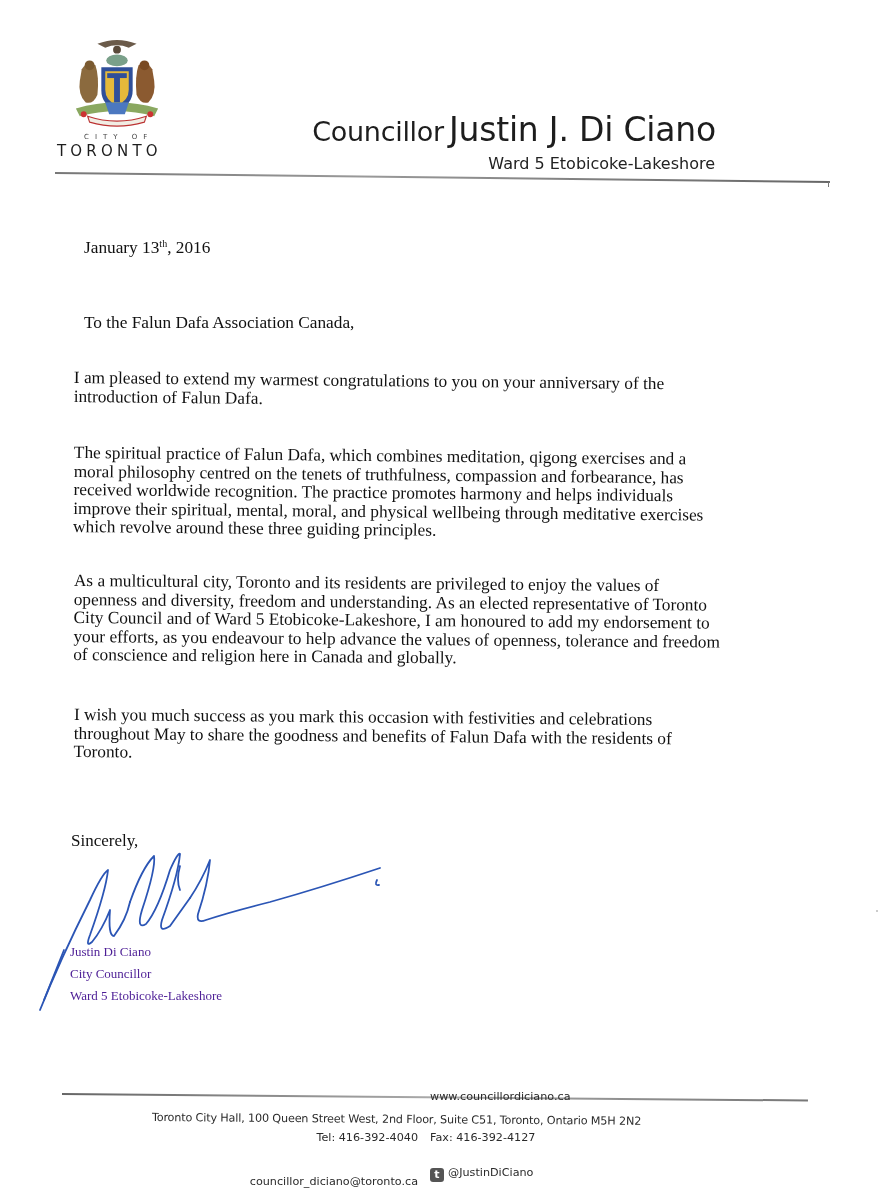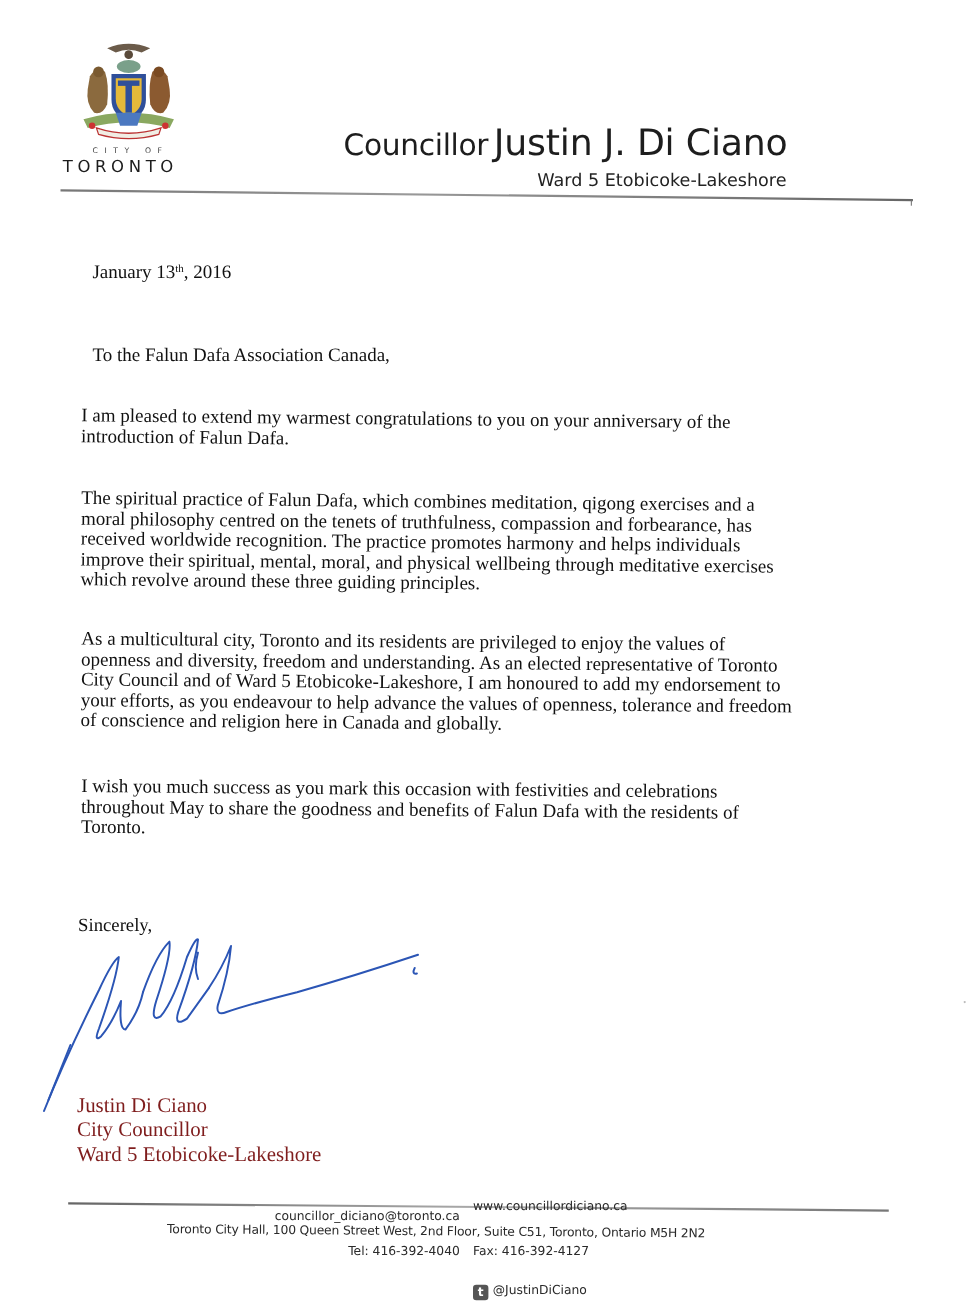--- a/index.html
+++ b/index.html
@@ -24,32 +24,32 @@
   .salutation { top: 314px; left: 84px; }
   .para { width: 700px; }
   .p1 { top: 369px; transform: rotate(0.6deg); transform-origin: left top; }
   .p2 { top: 444px; transform: rotate(0.6deg); transform-origin: left top; width: 710px; }
   .p3 { top: 572px; transform: rotate(0.5deg); transform-origin: left top; width: 735px; }
   .p4 { top: 706px; transform: rotate(0.5deg); transform-origin: left top; width: 690px; }
   .para .line { display: block; white-space: nowrap; }
 
   .closing { position: absolute; left: 71px; top: 831px; font-family: "Liberation Serif", serif; font-size: 17px; color: #111; }
   .signature { position: absolute; left: 30px; top: 840px; width: 380px; height: 180px; }
-  .sig-block { position: absolute; left: 70px; top: 995px; font-family: "Liberation Serif", serif; font-size: 19px; line-height: 22px; color: #7f1d1d; }
+  .sig-block { position: absolute; left: 70px; top: 941px; font-family: "Liberation Serif", serif; font-size: 13px; line-height: 22px; color: #4c1d95; }
   .sig-block div { white-space: nowrap; }
 
   
   .rule-bottom { position: absolute; left: 62px; top: 1093px; width: 746px; height: 1.5px; background: linear-gradient(90deg, #666, #aaa 50%, #777); transform: rotate(0.5deg); transform-origin: left center; }
   .footer { position: absolute; left: 140px; width: 600px; font-family: "DejaVu Sans", sans-serif; color: #2a2a2a; font-size: 11.2px; white-space: nowrap; }
   .f-addr { top: 1111px; left: 152px; transform: rotate(0.45deg); transform-origin: left top; letter-spacing: -0.15px; }
   .f-row { position: absolute; font-family: "DejaVu Sans", sans-serif; font-size: 11.2px; color: #2a2a2a; white-space: nowrap; }
   .f-left { text-align: right; width: 300px; }
   .f-tel { top: 1131px; left: 118px; }
   .f-fax { top: 1131px; left: 430px; }
-  .f-email { top: 1099px; left: 118px; }
+  .f-email { top: 1175px; left: 118px; }
   .f-web { top: 1090px; left: 430px; }
   .f-fb { top: 1166px; left: 118px; }
   .f-tw { top: 1166px; left: 430px; }
   .social-icon { display: inline-block; width: 14px; height: 14px; border-radius: 3px; background: #555; color: #fff; font-size: 11px; line-height: 14px; text-align: center; font-weight: bold; vertical-align: -2px; margin-right: 4px; font-family: "DejaVu Sans", sans-serif; }
   .speck { position: absolute; left: 876px; top: 910px; width: 2px; height: 2px; background: #bbb; border-radius: 1px; }
 </style>
 </head>
 <body>
 
 <div class="page">

